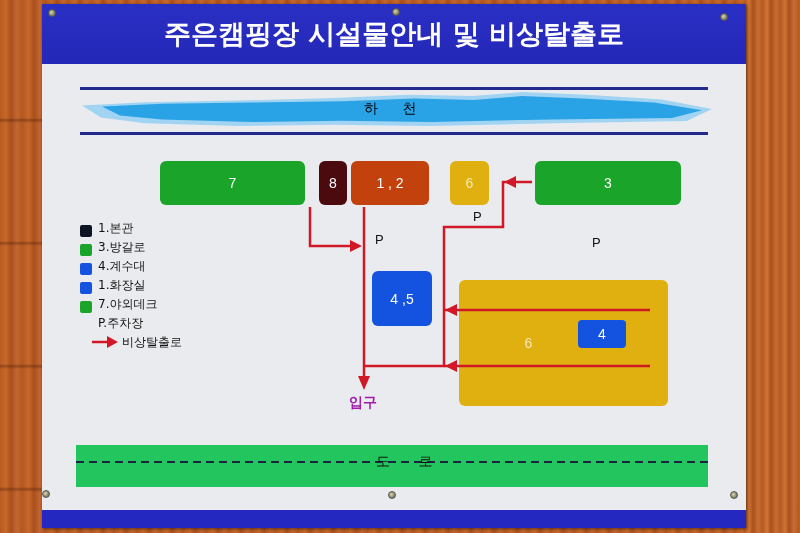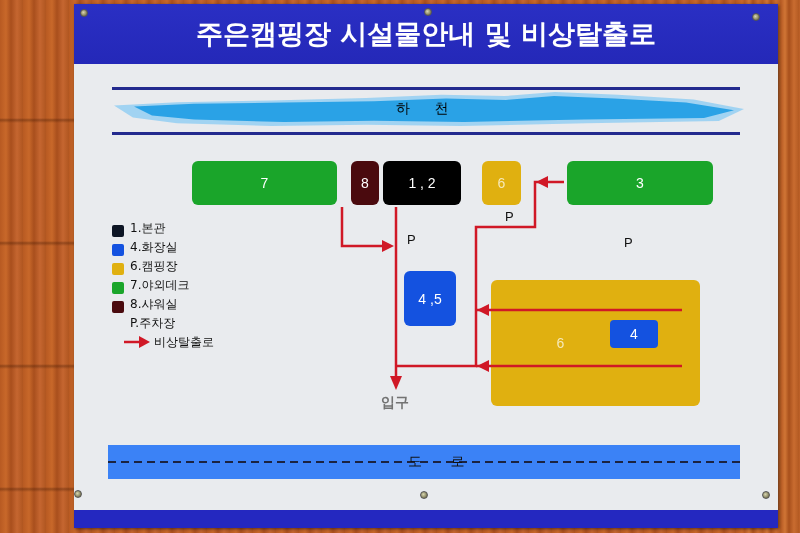--- a/index.html
+++ b/index.html
@@ -12,21 +12,20 @@
         repeating-linear-gradient(90deg, #b85a22 0px, #c8682a 6px, #a94f1d 11px, #c56630 17px, #b05620 23px);
     }
     .wood-right {
       position: absolute; left: 745px; top: 0; width: 55px; height: 533px;
       background: repeating-linear-gradient(90deg, #b85c25 0px, #d07535 4px, #a8501c 8px, #c96c30 13px, #b35a22 18px);
     }
     .sign {
       position: absolute; left: 42px; top: 4px; width: 704px; height: 524px;
       background: #e9ebee;
       box-shadow: 1px 1px 3px rgba(0,0,0,0.5);
-      margin-left: 32px;
     }
     .title-bar {
       position: absolute; left: 0; top: 0; width: 704px; height: 60px;
       background: linear-gradient(180deg, #2a2fc4 0%, #2428b8 100%);
       display: flex; align-items: center; justify-content: center;
     }
     .title-text {
       color: #ffffff; font-size: 27px; font-weight: bold; letter-spacing: 0px;
       font-family: "DejaVu Sans", sans-serif;
     }
@@ -61,32 +60,32 @@
       font-size: 14px; font-family: "Liberation Sans", sans-serif;
     }
     .p-label { position: absolute; font-size: 13px; color: #111; font-family: "Liberation Sans", sans-serif; }
     .legend { position: absolute; left: 38px; top: 214px; }
     .legend-item { display: flex; align-items: flex-end; height: 19px; }
     .legend-swatch { width: 12px; height: 12px; border-radius: 2px; margin-right: 6px; }
     .legend-label { font-size: 12px; color: #111; }
     .legend-p { padding-left: 18px; }
     .legend-arrow { display: flex; align-items: center; height: 20px; padding-left: 12px; }
     .road {
-      position: absolute; left: 34px; top: 441px; width: 632px; height: 34px;
-      background: #3b82f6;
+      position: absolute; left: 34px; top: 441px; width: 632px; height: 42px;
+      background: #22c55e;
     }
     .road-dash {
       position: absolute; left: 0; top: 16px; width: 632px; height: 2px;
       background: repeating-linear-gradient(90deg, #1b2340 0px, #1b2340 8px, transparent 8px, transparent 13px);
     }
     .road-label {
       position: absolute; left: 300px; top: 8px; font-size: 14px; color: #111; letter-spacing: 12px;
       background: transparent;
     }
-    .entrance { position: absolute; left: 307px; top: 390px; font-size: 14px; color: #737373; font-weight: bold; }
+    .entrance { position: absolute; left: 307px; top: 390px; font-size: 14px; color: #a21caf; font-weight: bold; }
     svg.paths { position: absolute; left: 0; top: 0; }
   </style>
 </head>
 <body>
 
 <div class="wood-right"></div>
 
 <div class="sign">
   <div class="title-bar">
     <span class="title-text">주은캠핑장 시설물안내 및 비상탈출로</span>
@@ -103,30 +102,30 @@
   <div class="river"></div>
   <div class="river-label">하 천</div>
   <div class="river-line" style="top:128px"></div>
 
   <div class="block" style="left:118px;top:157px;width:145px;height:44px;background:#1aa52a">
     <span>7</span>
   </div>
   <div class="block" style="left:277px;top:157px;width:28px;height:44px;background:#4a0a0e">
     <span>8</span>
   </div>
-  <div class="block" style="left:309px;top:157px;width:78px;height:44px;background:#000000">
+  <div class="block" style="left:309px;top:157px;width:78px;height:44px;background:#c2410c">
     <span>1 , 2</span>
   </div>
   <div class="block" style="left:408px;top:157px;width:39px;height:44px;background:#e0b010;color:#f6e9b8">
     <span>6</span>
   </div>
   <div class="block" style="left:493px;top:157px;width:146px;height:44px;background:#1aa52a">
     <span>3</span>
   </div>
-  <div class="block" style="left:330px;top:267px;width:52px;height:55px;background:#1452e0">
+  <div class="block" style="left:330px;top:267px;width:60px;height:55px;background:#1452e0">
     <span>4 ,5</span>
   </div>
   <div class="block" style="left:417px;top:276px;width:209px;height:126px;background:#e0b010;color:#f6e9b8">
     <span style="margin-right:70px">6</span>
   </div>
   <div class="block" style="left:536px;top:316px;width:48px;height:28px;background:#1452e0;border-radius:4px">
     <span>4</span>
   </div>
 
   <div class="p-label" style="left:431px;top:205px">P</div>
@@ -151,34 +150,34 @@
   </svg>
 
   <div class="entrance">입구</div>
 
   <div class="legend">
     <div class="legend-item">
       <span class="legend-swatch" style="background:#0d1524"></span>
       <span class="legend-label">1.본관</span>
     </div>
     <div class="legend-item">
-      <span class="legend-swatch" style="background:#1452e0"></span>
-      <span class="legend-label">4.화장실</span>
+      <span class="legend-swatch" style="background:#1aa52a"></span>
+      <span class="legend-label">3.방갈로</span>
     </div>
     <div class="legend-item">
-      <span class="legend-swatch" style="background:#e0b010"></span>
-      <span class="legend-label">6.캠핑장</span>
+      <span class="legend-swatch" style="background:#1452e0"></span>
+      <span class="legend-label">4.계수대</span>
+    </div>
+    <div class="legend-item">
+      <span class="legend-swatch" style="background:#1452e0"></span>
+      <span class="legend-label">1.화장실</span>
     </div>
     <div class="legend-item">
       <span class="legend-swatch" style="background:#1aa52a"></span>
       <span class="legend-label">7.야외데크</span>
-    </div>
-    <div class="legend-item">
-      <span class="legend-swatch" style="background:#4a0a0e"></span>
-      <span class="legend-label">8.샤워실</span>
     </div>
     <div class="legend-item legend-p">
       <span class="legend-label">P.주차장</span>
     </div>
     <div class="legend-arrow">
       <svg width="26" height="12" style="margin-right:4px">
         <line x1="0" y1="6" x2="16" y2="6" stroke="#d01826" stroke-width="2.5"></line>
         <polygon points="26,6 15,0 15,12" fill="#d01826"></polygon>
       </svg>
       <span class="legend-label">비상탈출로</span>

